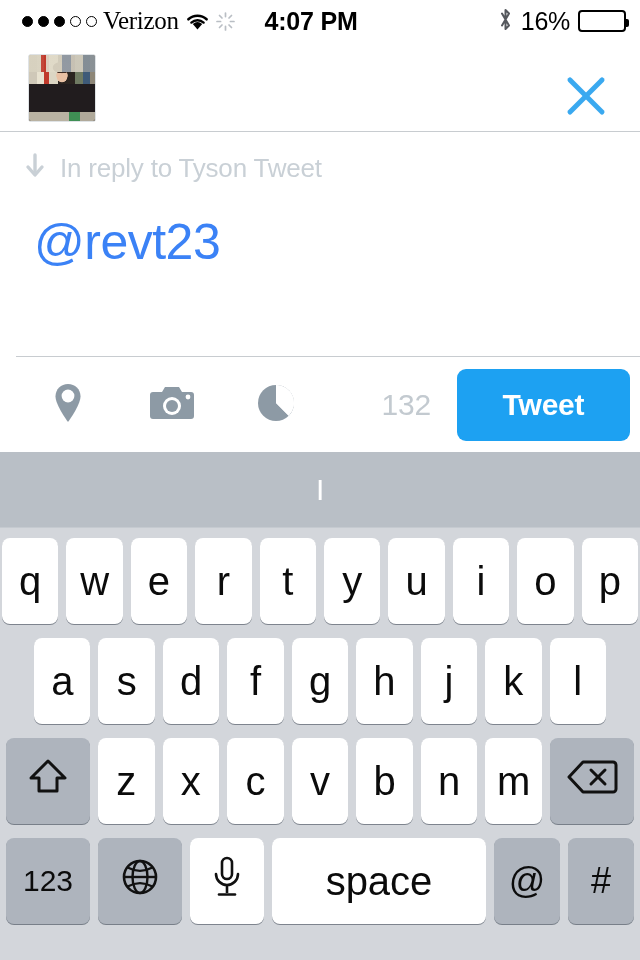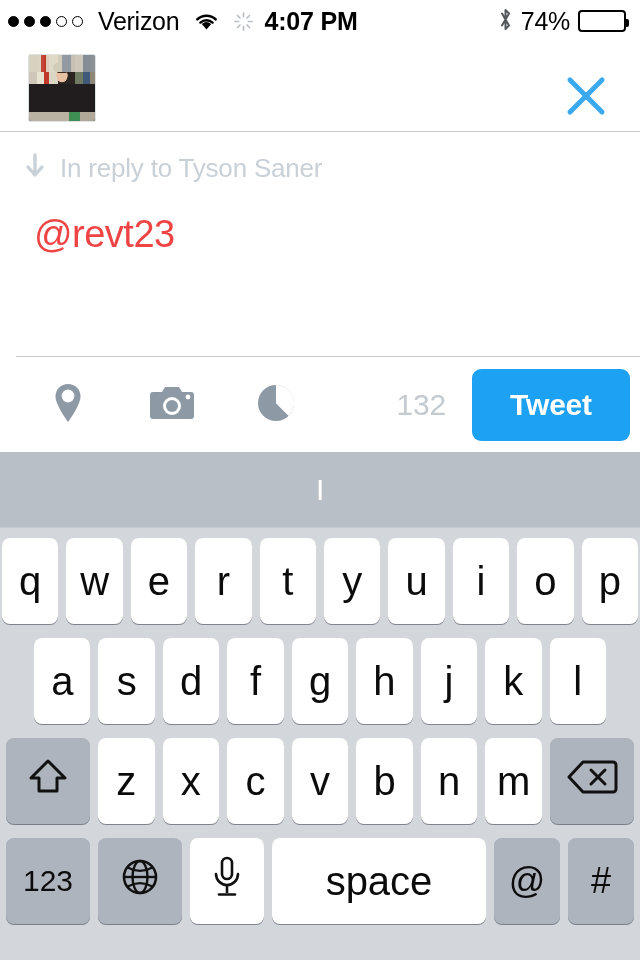--- a/index.html
+++ b/index.html
@@ -10,21 +10,21 @@
     overflow: hidden;
     -webkit-font-smoothing: antialiased;
   }
   .screen { position: relative; width: 640px; height: 960px; background: #fff; }
 
   
   .status-bar {
     position: absolute; top: 0; left: 0; width: 640px; height: 42px;
     display: flex; align-items: center; background: #ffffff; color: #000;
   }
-  .sb-left { display: flex; align-items: center; padding-left: 8px; gap: 15px; }
+  .sb-left { display: flex; align-items: center; padding-left: 22px; gap: 6px; font-family: Liberation Serif, serif; }
   .dots { display: flex; align-items: center; gap: 5px; }
   .dot { width: 11px; height: 11px; border-radius: 50%; border: 1.6px solid #000; }
   .dot.filled { background: #000; }
   .carrier { font-size: 25px; letter-spacing: -0.3px; }
   .wifi-ic { position: relative; width: 25px; height: 19px; }
   .spinner-ic { width: 19px; height: 19px; position: relative; }
   .sb-center {
     position: absolute; left: 0; right: 18px; top: 0; height: 42px;
     display: flex; align-items: center; justify-content: center;
   }
@@ -77,35 +77,35 @@
     position: absolute; top: 146px; left: 0; width: 640px; height: 44px;
     display: flex; align-items: center; padding-left: 24px; gap: 14px;
   }
   .reply-text { font-size: 26px; color: #c9d0d6; letter-spacing: -0.2px; }
 
   
   .compose-body {
     position: absolute; top: 200px; left: 0; width: 640px; height: 150px;
     padding: 12px 24px 0 34px; background: #fff; cursor: text;
   }
-  .compose-text { font-size: 38px; color: #ef4444; letter-spacing: -0.5px; line-height: 1.2; }
+  .compose-text { font-size: 50px; color: #3b82f6; letter-spacing: -0.5px; line-height: 1.2; }
 
   
   .toolbar {
     position: absolute; top: 356px; left: 16px; width: 640px; height: 96px;
     background: #fff; border-top: 1px solid #c8ccd0;
     display: flex; align-items: center;
   }
   .tb-icons { display: flex; align-items: center; }
   .tb-icon { width: 104px; height: 96px; display: flex;
     align-items: center; justify-content: center; cursor: pointer; }
   .tb-spacer { flex: 1; }
   .char-count { font-size: 30px; color: #c3cad0; margin-right: 26px; letter-spacing: -0.2px; }
   .tweet-btn {
-    width: 158px; height: 72px; background: #1da1f2; border: none; border-radius: 9px;
+    width: 173px; height: 72px; background: #1da1f2; border: none; border-radius: 9px;
     color: #fff; font-size: 30px; font-weight: bold; font-family: "Liberation Sans", sans-serif;
     margin-right: 26px; cursor: pointer; letter-spacing: -0.2px;
   }
 
   
   .keyboard {
     position: absolute; top: 452px; left: 0; width: 640px; height: 508px;
     background: #d3d6db;
   }
   .suggest-bar {
@@ -182,21 +182,21 @@
     </div>
     <div class="sb-center">
       <span class="clock">4:07 PM</span>
     </div>
     <div class="sb-right">
       <span>
         <svg width="15" height="25" viewBox="0 0 15 25">
           <path d="M4 6.5 L11 18.5 L7.5 22 V3 L11 6.5 L4 18.5" stroke="#55585d" stroke-width="2" fill="none" stroke-linejoin="round" stroke-linecap="round"></path>
         </svg>
       </span>
-      <span class="batt-pct">74%</span>
+      <span class="batt-pct">16%</span>
       <span class="battery">
         <span class="battery-fill" style="width:74%"></span>
       </span>
     </div>
   </div>
 
   <div class="compose-header">
     <div class="avatar">
       <span class="av-img"></span>
       <span class="av-shelf"></span>
@@ -212,21 +212,21 @@
     </div>
   </div>
 
   <div class="reply-row">
     <span>
       <svg width="22" height="28" viewBox="0 0 22 28">
         <line x1="11" y1="3" x2="11" y2="21" stroke="#c9d0d6" stroke-width="3.4" stroke-linecap="round"></line>
         <path d="M4 15 L11 23 L18 15" stroke="#c9d0d6" stroke-width="3.4" fill="none" stroke-linecap="round" stroke-linejoin="round"></path>
       </svg>
     </span>
-    <span class="reply-text">In reply to Tyson Saner</span>
+    <span class="reply-text">In reply to Tyson Tweet</span>
   </div>
 
   <div class="compose-body">
     <span class="compose-text">@revt23</span>
   </div>
 
   <div class="toolbar">
     <div class="tb-icons">
       <div class="tb-icon">
         <span>

